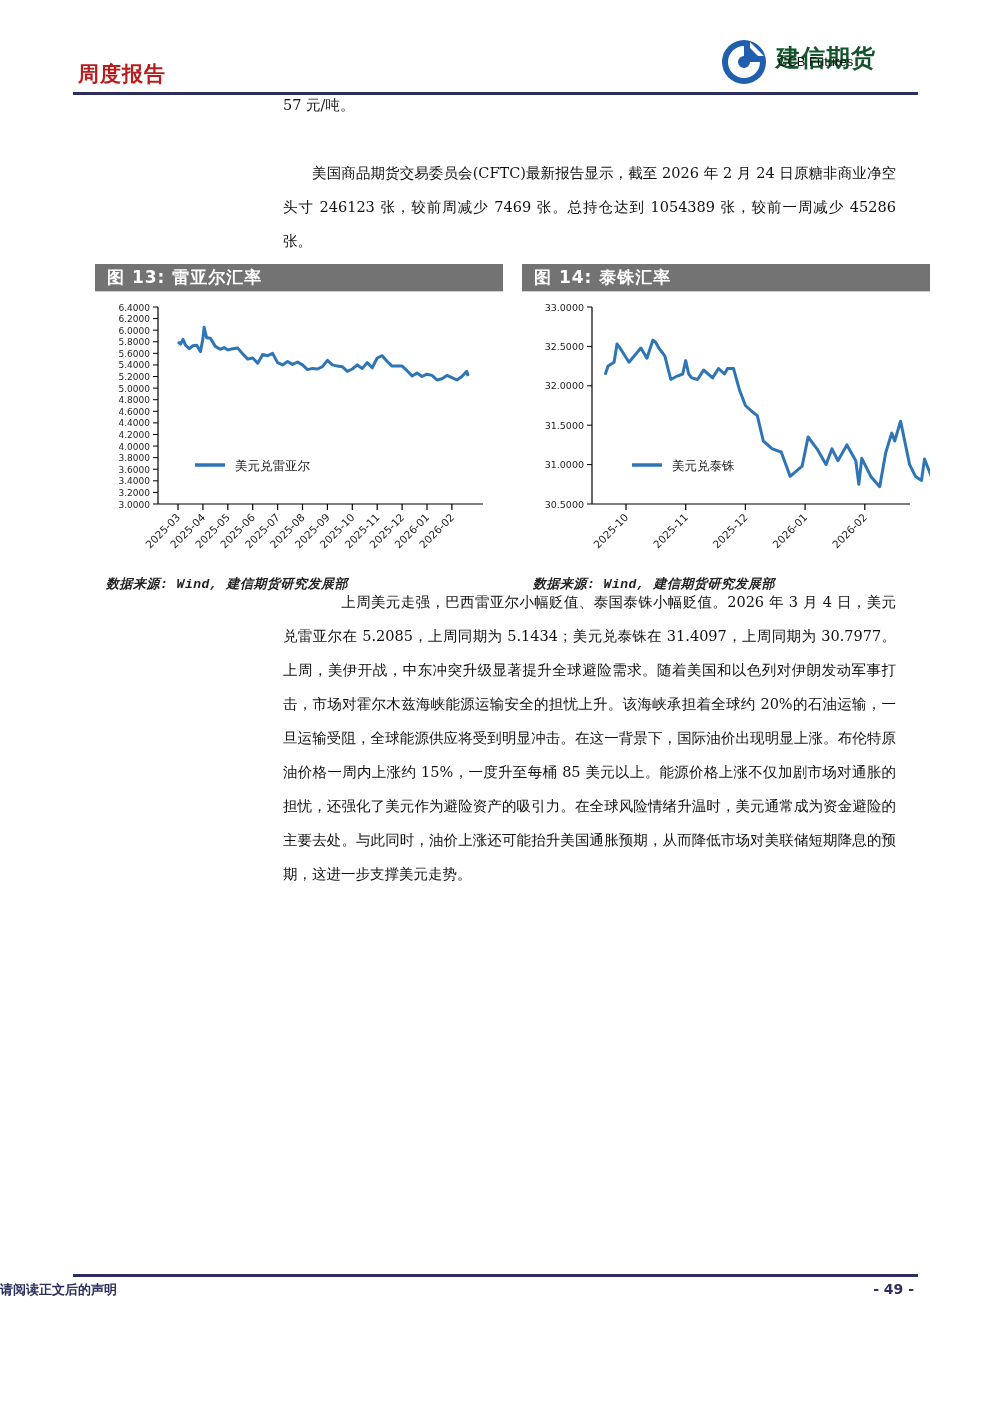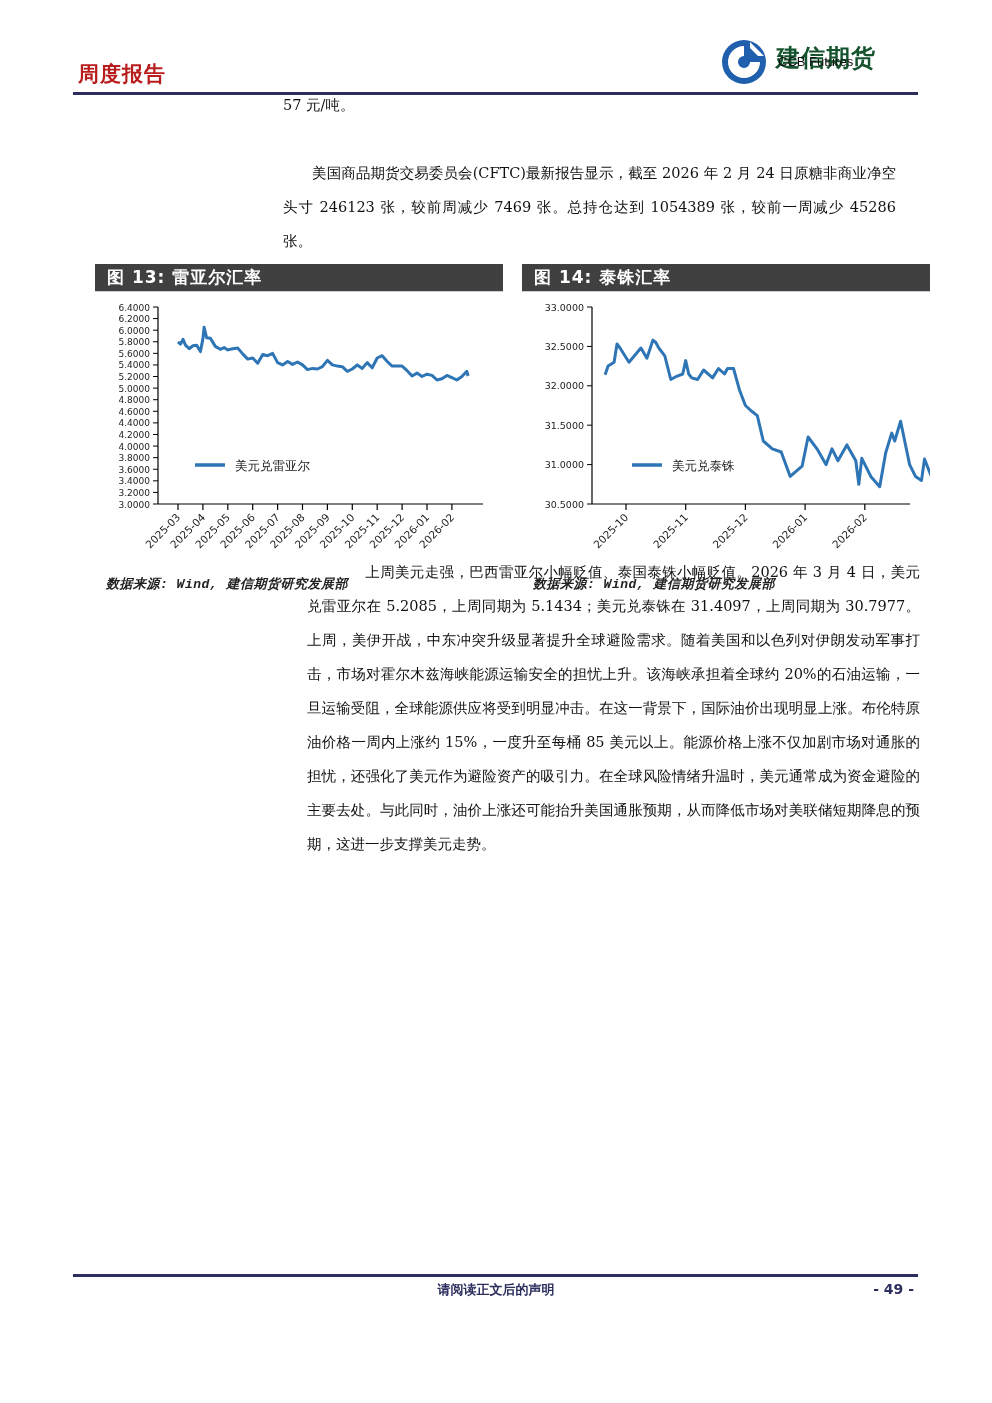--- a/index.html
+++ b/index.html
@@ -26,35 +26,35 @@
   }
   .header-rule { position: absolute; left: 73px; top: 92px; width: 845px; height: 3px; background: #2c2f5e; }
 
   .para {
     position: absolute; left: 283px; width: 613px;
     font-size: 14.5px; line-height: 34px; text-align: justify;
   }
   .para .indent { display: inline-block; width: 29px; }
 
   .fig-head {
-    position: absolute; top: 264px; height: 27px; background: #404040;
+    position: absolute; top: 264px; height: 27px; background: #737373;
     color: #ffffff; font-family: "DejaVu Sans", "Liberation Sans", sans-serif;
     font-weight: bold; font-size: 17px; line-height: 27px; padding-left: 12px; box-sizing: border-box;
     letter-spacing: 1px;
   }
   .fig-head-line { position: absolute; top: 291px; height: 1px; background: #c9ced8; }
   .chart { position: absolute; }
   .source {
     position: absolute; top: 575px;
     font-family: Liberation Mono, monospace;
     font-style: italic; font-weight: bold; font-size: 13px; color: #222222; letter-spacing: 0.5px;
   }
   .footer-rule { position: absolute; left: 73px; top: 1274px; width: 845px; height: 3px; background: #2c2f5e; }
   .footer-note {
-    position: absolute; left: 0; width: 992px; top: 1281px; text-align: center;
+    position: absolute; left: 0; width: 992px; top: 1281px; 
     font-family: "DejaVu Sans", "Liberation Sans", sans-serif; font-weight: bold;
     font-size: 13px; color: #2c2f5e;
   }
   .page-num {
     position: absolute; right: 78px; top: 1281px;
     font-family: "DejaVu Sans", "Liberation Sans", sans-serif; font-weight: bold;
     font-size: 14px; color: #2c2f5e;
   }
   svg text { font-family: "DejaVu Sans", "Liberation Sans", sans-serif; }
 </style>
@@ -179,19 +179,19 @@
     <line x1="285.1" y1="209" x2="285.1" y2="215" stroke="#000" stroke-width="1.2"></line>
     <text x="288.1" y="223" text-anchor="end" font-size="10.5" fill="#222" transform="rotate(-45 288.1 223)">2026-01</text>
     <line x1="344.8" y1="209" x2="344.8" y2="215" stroke="#000" stroke-width="1.2"></line>
     <text x="347.8" y="223" text-anchor="end" font-size="10.5" fill="#222" transform="rotate(-45 347.8 223)">2026-02</text>
     <polyline points="85.1,79.8 88.1,71.1 94.1,67.2 97.0,49.0 100.0,53.0 109.0,67.2 120.9,53.0 126.9,63.2 132.9,45.1 135.8,47.5 138.8,53.0 144.8,60.9 150.8,84.5 156.7,81.3 162.7,79.0 165.7,65.6 168.7,79.0 171.7,82.9 177.6,84.5 183.6,75.0 192.6,82.9 198.5,73.5 204.5,79.0 207.5,73.5 213.5,73.5 219.4,94.7 225.4,110.5 231.4,116.0 237.3,120.7 243.3,146.0 252.3,153.8 261.2,157.0 270.2,181.4 282.1,171.2 288.1,142.0 297.0,153.8 306.0,169.6 312.0,153.8 317.9,165.7 326.9,149.9 335.8,165.7 338.8,189.3 341.8,163.3 350.8,181.4 359.7,191.7 365.7,157.8 371.7,138.1 374.7,146.0 380.6,126.3 389.6,169.6 395.5,181.4 401.5,185.4 404.5,164.1 413.5,186.9 425.4,171.2 434.4,136.5" fill="none" stroke="#2e75b6" stroke-width="3" stroke-linejoin="round"></polyline>
     <line x1="112" y1="170" x2="142" y2="170" stroke="#2e75b6" stroke-width="3.5"></line>
     <text x="152" y="174.5" font-size="12.5" fill="#222">美元兑泰铢</text>
   </svg>
 <div class="source" style="left:533px;">数据来源: Wind, 建信期货研究发展部</div>
 
-<div class="para" style="top:555px;margin-left:24px;">
+<div class="para" style="top:585px;">
   <span class="indent"></span><span class="indent"></span><span>上周美元走强，巴西雷亚尔小幅贬值、泰国泰铢小幅贬值。2026 年 3 月 4 日，美元兑雷亚尔在 5.2085，上周同期为 5.1434；美元兑泰铢在 31.4097，上周同期为 30.7977。上周，美伊开战，中东冲突升级显著提升全球避险需求。随着美国和以色列对伊朗发动军事打击，市场对霍尔木兹海峡能源运输安全的担忧上升。该海峡承担着全球约 20%的石油运输，一旦运输受阻，全球能源供应将受到明显冲击。在这一背景下，国际油价出现明显上涨。布伦特原油价格一周内上涨约 15%，一度升至每桶 85 美元以上。能源价格上涨不仅加剧市场对通胀的担忧，还强化了美元作为避险资产的吸引力。在全球风险情绪升温时，美元通常成为资金避险的主要去处。与此同时，油价上涨还可能抬升美国通胀预期，从而降低市场对美联储短期降息的预期，这进一步支撑美元走势。</span>
 </div>
 
 <div class="footer-rule"></div>
 <div class="footer-note">请阅读正文后的声明</div>
 <div class="page-num">- 49 -</div>
 
 </body></html>

